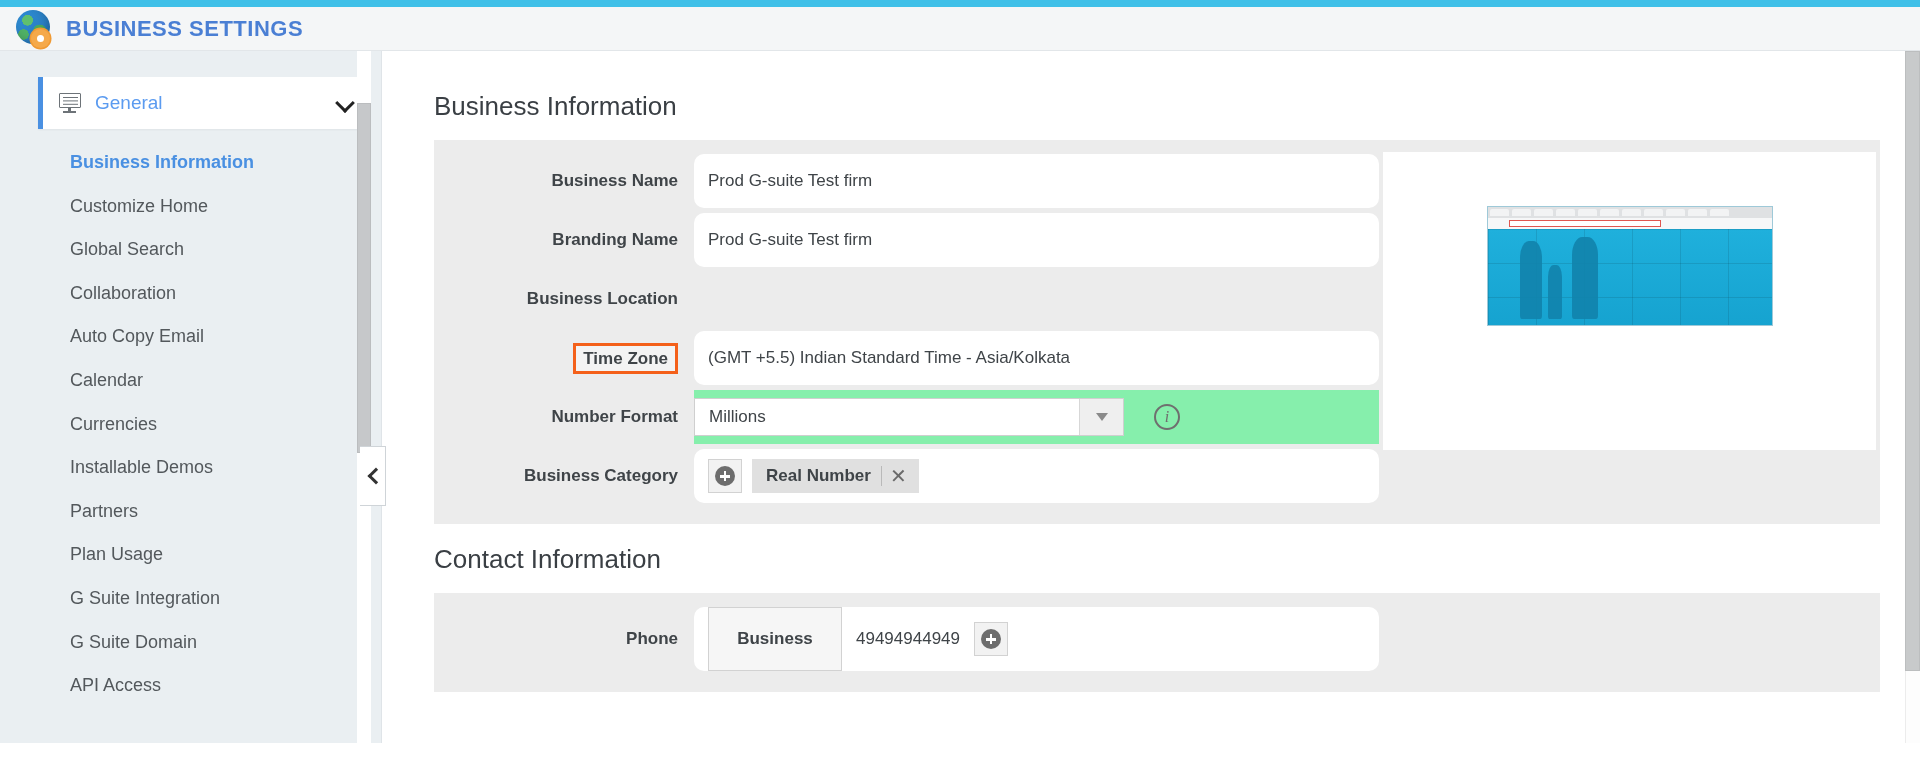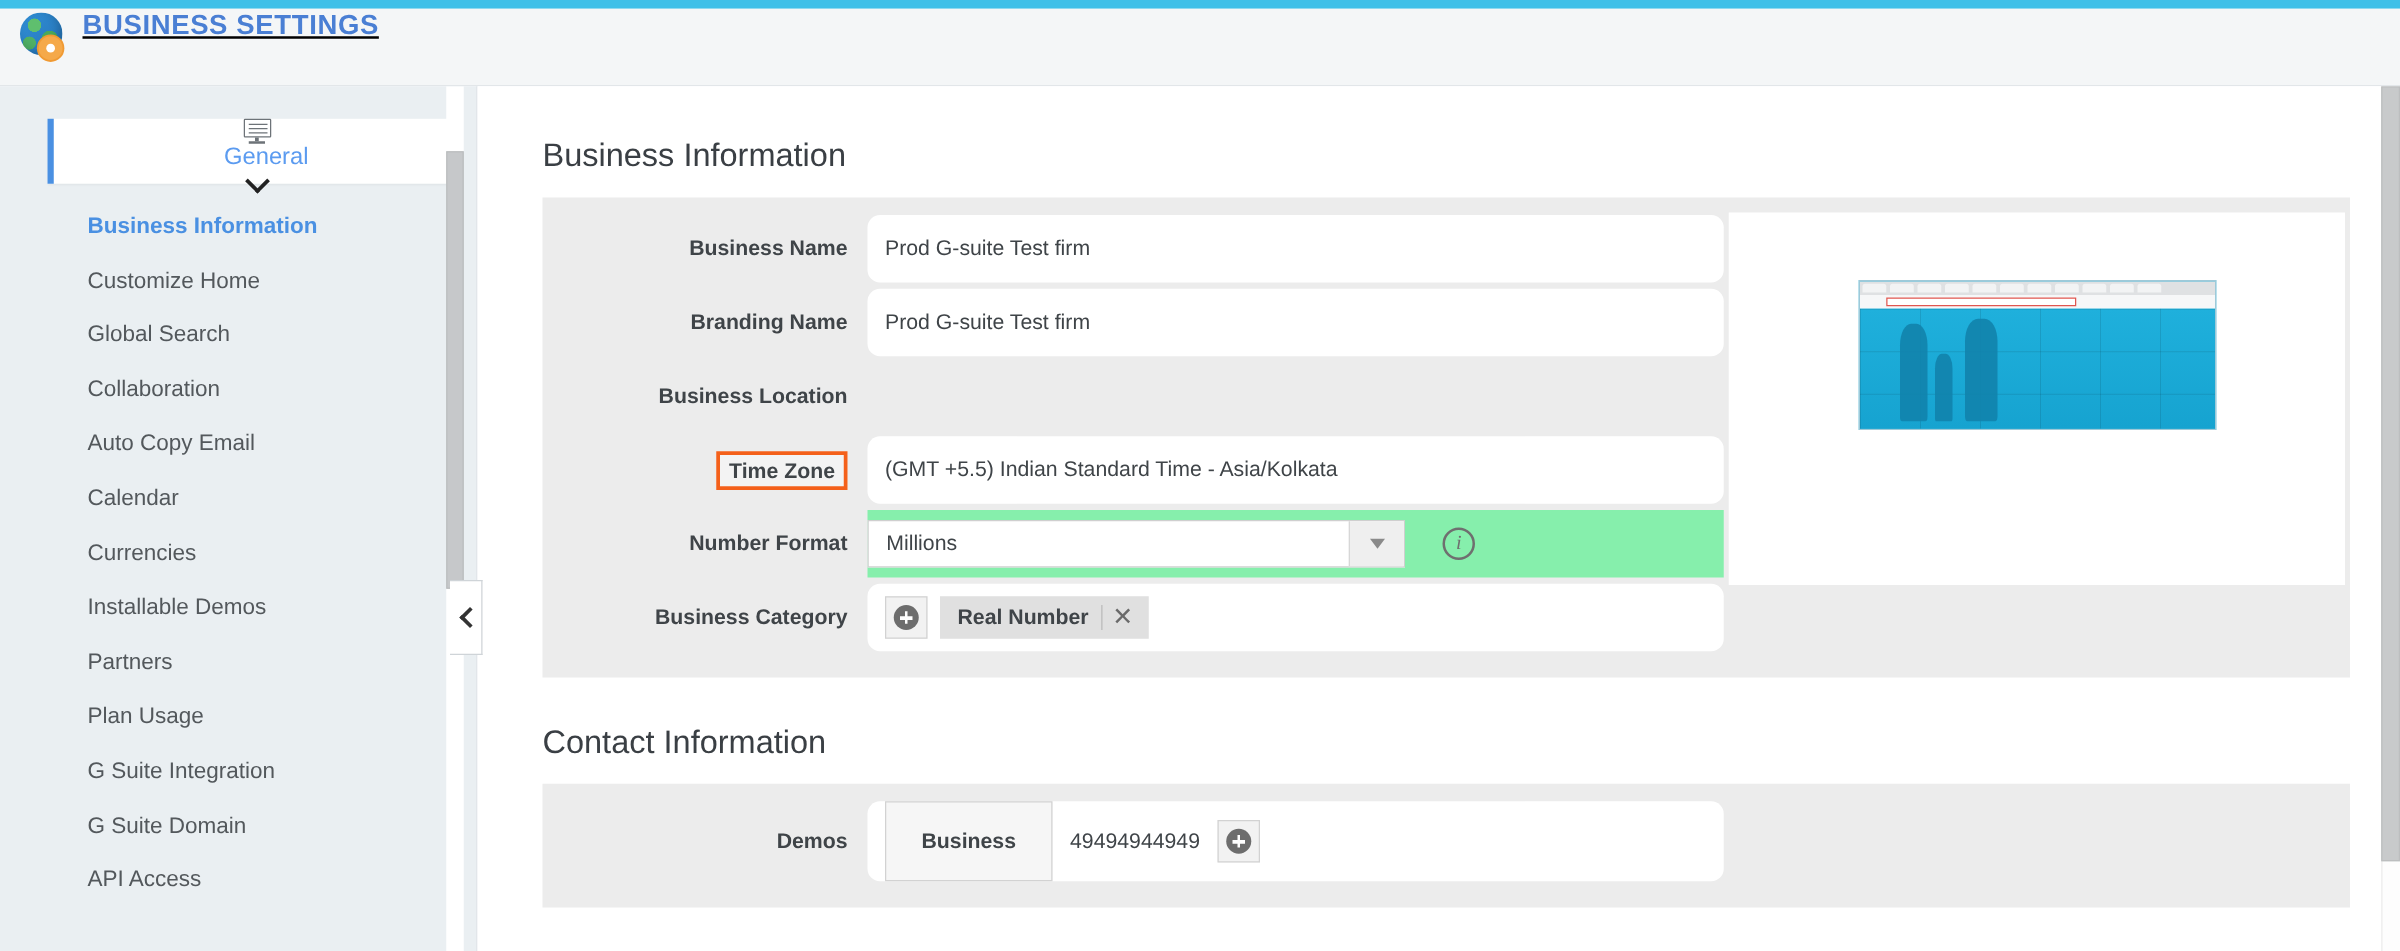--- a/index.html
+++ b/index.html
@@ -10,27 +10,26 @@
     background: #ffffff;
   }
 
   
   .top-accent {
     height: 7px;
     background: #3fc0e8;
     width: 100%;
   }
   .app-header {
-    height: 62px;
+    height: 44px;
     background: #f4f6f7;
     display: flex;
-    align-items: flex-start;
+    align-items: center;
     padding-left: 12px;
     border-bottom: 1px solid #e2e6e9;
-    text-decoration: underline;
   }
   .logo-wrap {
     width: 44px; height: 44px;
     position: relative;
     margin-right: 10px;
     flex: 0 0 auto;
   }
   .globe {
     position: absolute; left: 4px; top: 3px;
     width: 34px; height: 34px; border-radius: 50%;
@@ -79,21 +78,20 @@
 
   .nav-group-head {
     display: flex;
     align-items: center;
     height: 52px;
     background: #ffffff;
     border-left: 5px solid #4a90e2;
     margin: 0 14px 0 38px;
     padding-left: 16px;
     box-shadow: 0 1px 2px rgba(0,0,0,.05);
-    flex-direction: column;
   }
   .nav-group-icon {
     width: 22px; height: 20px;
     position: relative;
     flex: 0 0 auto;
     margin-right: 14px;
   }
   .nav-group-icon .screen {
     position: absolute; left: 0; top: 0;
     width: 22px; height: 15px;
@@ -205,21 +203,21 @@
     font-size: 26px;
     color: #3a3f44;
     font-weight: normal;
     margin-bottom: 18px;
   }
 
   .panel {
     background: #ececec;
     display: flex;
     padding: 0;
-    margin-bottom: 36px;
+    margin-bottom: 20px;
   }
   .panel-left {
     width: 945px;
     flex: 0 0 945px;
     padding: 14px 0 16px 0;
   }
   .panel-right {
     flex: 1;
     display: flex;
     justify-content: center;
@@ -575,21 +573,21 @@
             </div>
           </div>
         </div>
       </div>
 
       <div class="section-title">Contact Information</div>
 
       <div class="panel">
         <div class="panel-left">
           <div class="frow">
-            <div class="flabel">Demos</div>
+            <div class="flabel">Phone</div>
             <div class="fvalue">
               <div class="phone-type">Business</div>
               <div class="phone-num">49494944949</div>
               <div class="plus-btn">
                 <div class="plus-circle"></div>
               </div>
             </div>
           </div>
         </div>
         <div class="panel-right"></div>

